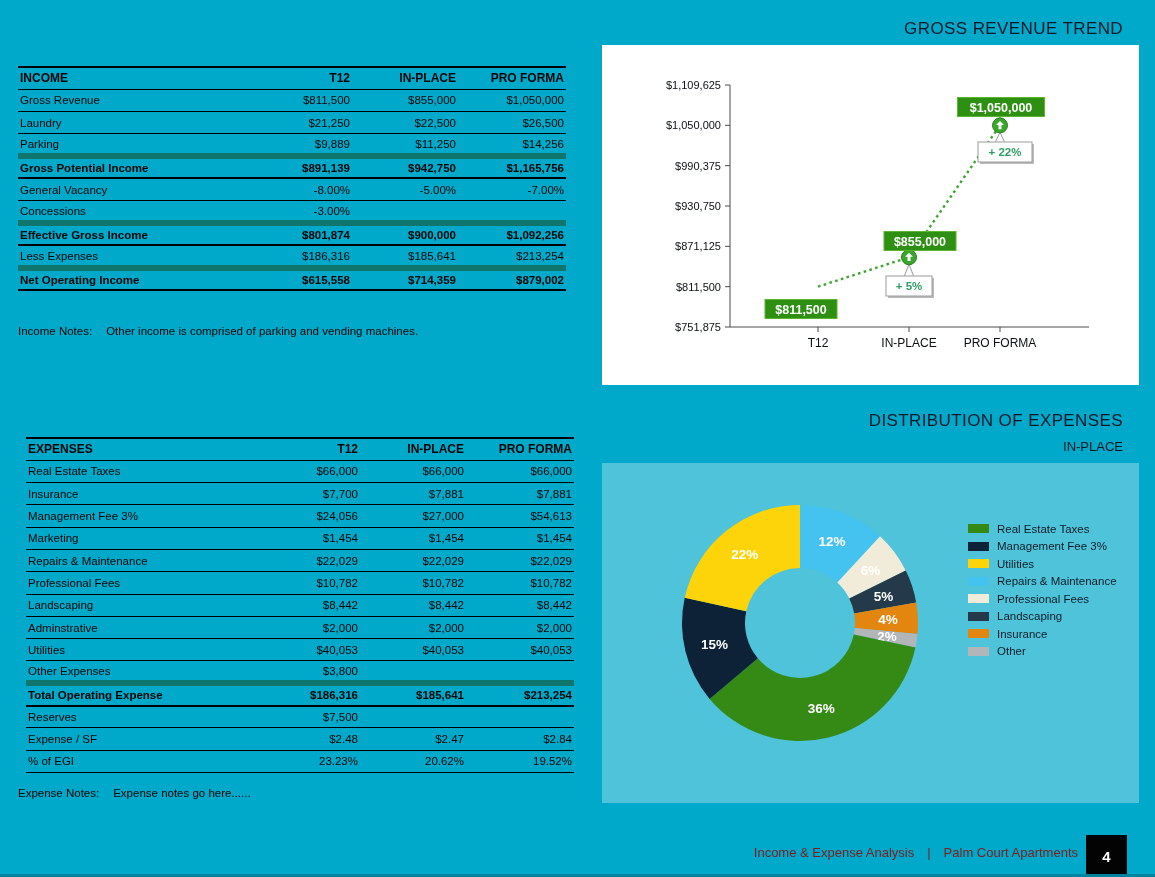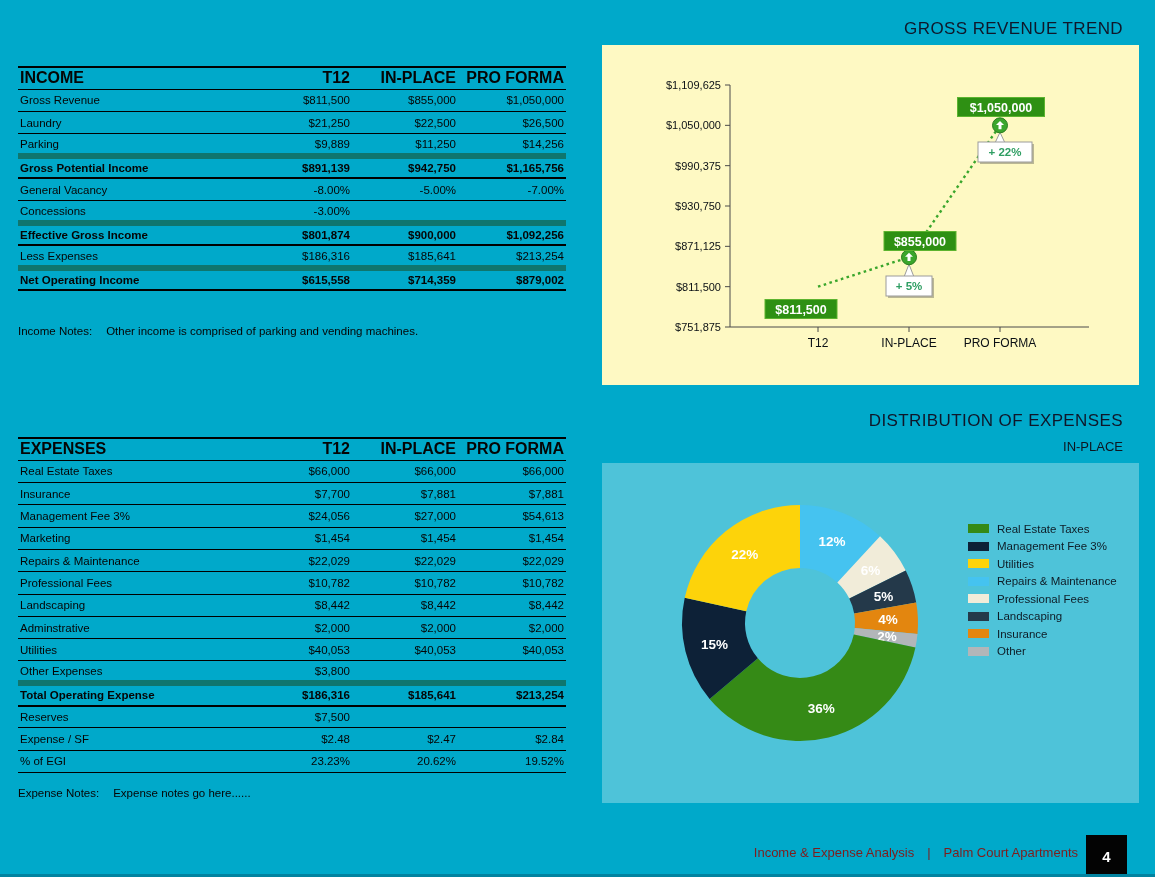--- a/index.html
+++ b/index.html
@@ -9,29 +9,29 @@
     background:#00a9ca; overflow:hidden; color:#0a0a0a;
   }
   
   .tbl { position:absolute; left:18px; width:548px; }
   .tbl table { border-collapse:collapse; width:548px; table-layout:fixed; }
   .tbl th, .tbl td {
     height:22.3px; padding:0 2px; font-size:11.5px; color:#050505;
     white-space:nowrap; overflow:hidden;
   }
   .tbl th {
-    font-size:16px; font-weight:bold;
+    font-size:12px; font-weight:bold;
     border-top:2.5px solid #000; border-bottom:1px solid #000;
   }
   .tbl td { border-bottom:1px solid #000; }
   .tbl tr.bold td { border-top:6px solid #0f766e; border-bottom:2px solid #000; font-weight:bold; }
   .tbl .c-label { text-align:left; }
   .tbl .c-num { text-align:right; }
   .income-tbl { top:66px; }
-  .expenses-tbl { top:437px; }
+  .expenses-tbl { top:437px;margin-left:8px; }
   .notes { position:absolute; left:18px; width:560px; font-size:11.5px; color:#050505; }
   .notes .notes-label { font-weight:normal; margin-right:14px; }
   .income-notes { top:325px; }
   .expense-notes { top:787px; }
   
   .chart-title {
     position:absolute; right:32px; font-size:17px; letter-spacing:.4px;
     color:#0f172a; text-align:right;
   }
   .title-revenue { top:19px; }
@@ -245,21 +245,21 @@
             <td class="c-num">19.52%</td>
           </tr>
         </tbody>
       </table>
   </div>
   <div class="notes expense-notes">
     <span class="notes-label">Expense Notes:</span><span class="notes-text">Expense notes go here......</span>
   </div>
 
   <div class="chart-title title-revenue">GROSS REVENUE TREND</div>
-  <div class="panel panel-line" style="background: #fef9c3;">
+  <div class="panel panel-line" style="background: #ffffff;">
     <svg id="line-chart" width="537" height="340" viewBox="0 0 537 340">
         <path d="M128,40 V282 H487" stroke="#4a4a4a" fill="none" stroke-width="1"></path>
         <line x1="123" y1="40" x2="128" y2="40" stroke="#4a4a4a" stroke-width="1"></line>
         <text x="119" y="44" text-anchor="end" font-size="11" fill="#0a0f14">$1,109,625</text>
         <line x1="123" y1="80.33333333333331" x2="128" y2="80.33333333333331" stroke="#4a4a4a" stroke-width="1"></line>
         <text x="119" y="84.33333333333331" text-anchor="end" font-size="11" fill="#0a0f14">$1,050,000</text>
         <line x1="123" y1="120.66666666666669" x2="128" y2="120.66666666666669" stroke="#4a4a4a" stroke-width="1"></line>
         <text x="119" y="124.66666666666669" text-anchor="end" font-size="11" fill="#0a0f14">$990,375</text>
         <line x1="123" y1="161" x2="128" y2="161" stroke="#4a4a4a" stroke-width="1"></line>
         <text x="119" y="165" text-anchor="end" font-size="11" fill="#0a0f14">$930,750</text>

